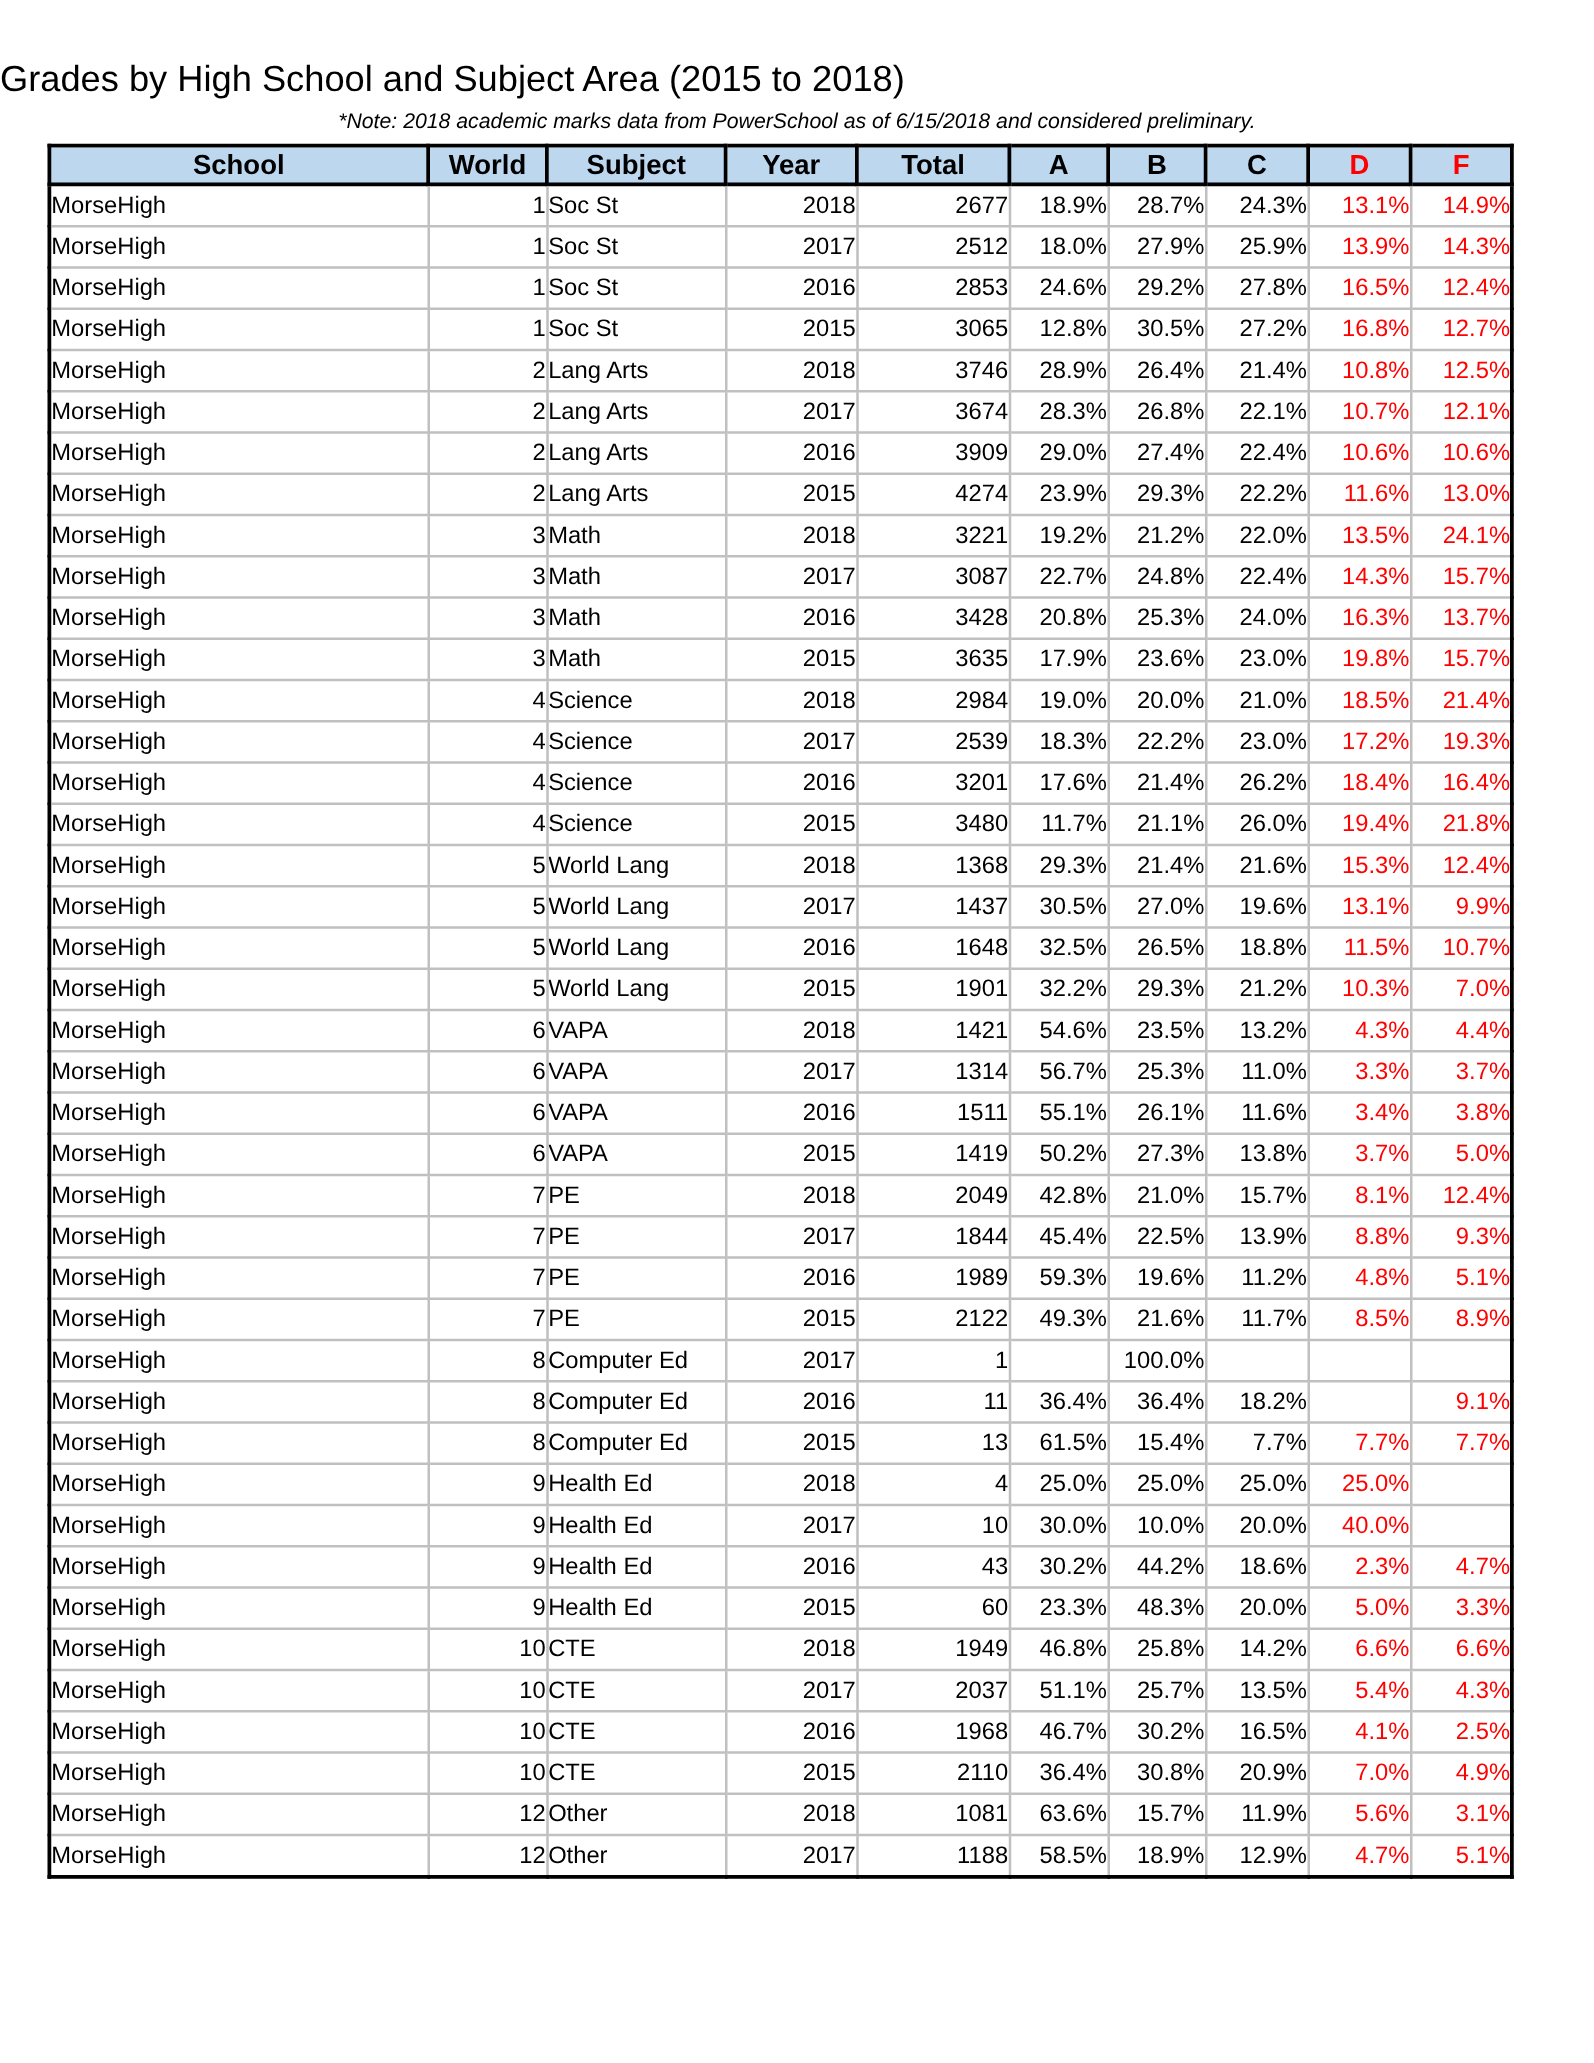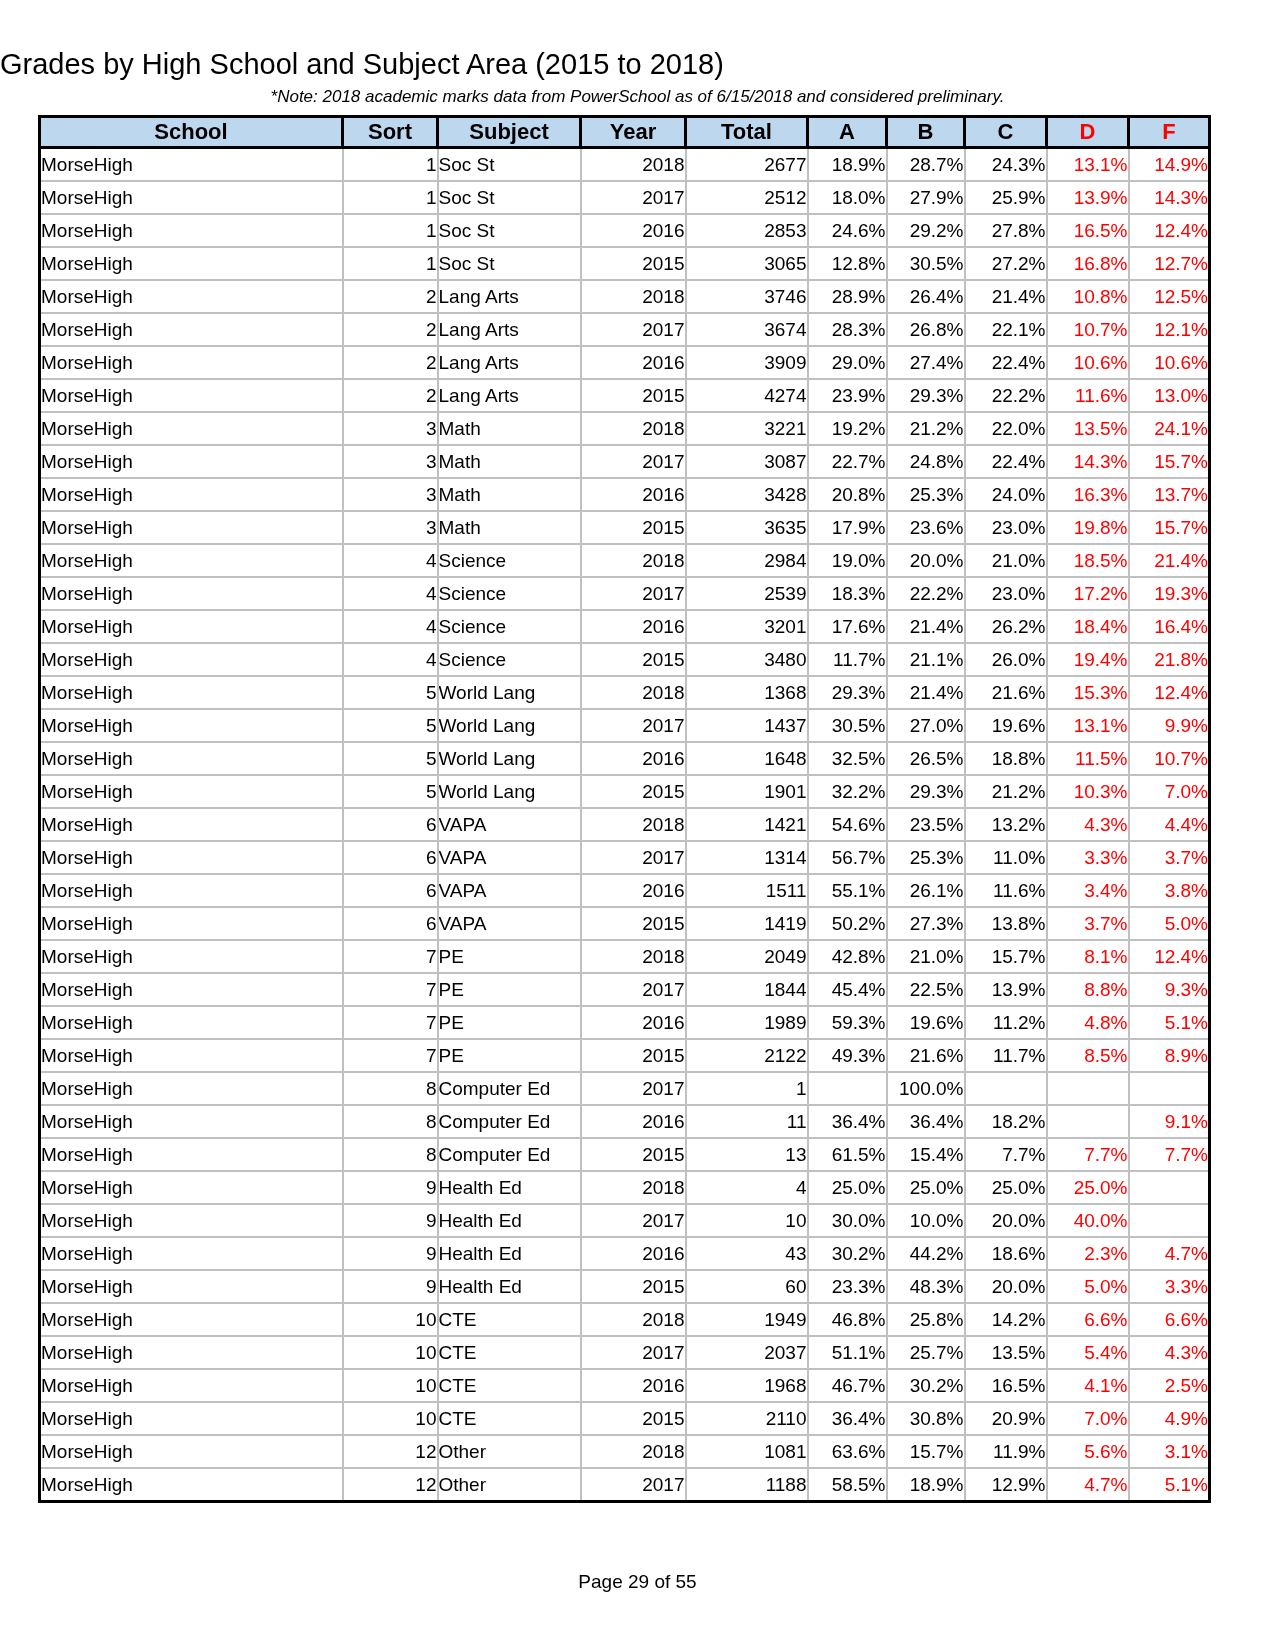--- a/index.html
+++ b/index.html
@@ -106,21 +106,21 @@
         <col class="col-total">
         <col class="col-a">
         <col class="col-b">
         <col class="col-c">
         <col class="col-d">
         <col class="col-f">
       </colgroup>
     <thead>
       <tr>
           <th>School</th>
-          <th>Sort</th>
+          <th>World</th>
           <th>Subject</th>
           <th>Year</th>
           <th>Total</th>
           <th>A</th>
           <th>B</th>
           <th>C</th>
           <th class="red">D</th>
           <th class="red">F</th>
         </tr>
     </thead>
@@ -613,14 +613,13 @@
           <td class="al-right cell-total">1188</td>
           <td class="al-right cell-a">58.5%</td>
           <td class="al-right cell-b">18.9%</td>
           <td class="al-right cell-c">12.9%</td>
           <td class="al-right cell-d red">4.7%</td>
           <td class="al-right cell-f red">5.1%</td>
         </tr>
       </tbody>
   </table>
 
-  <div class="footer">Page 29 of 55</div>
 </div>
 
 </body></html>

